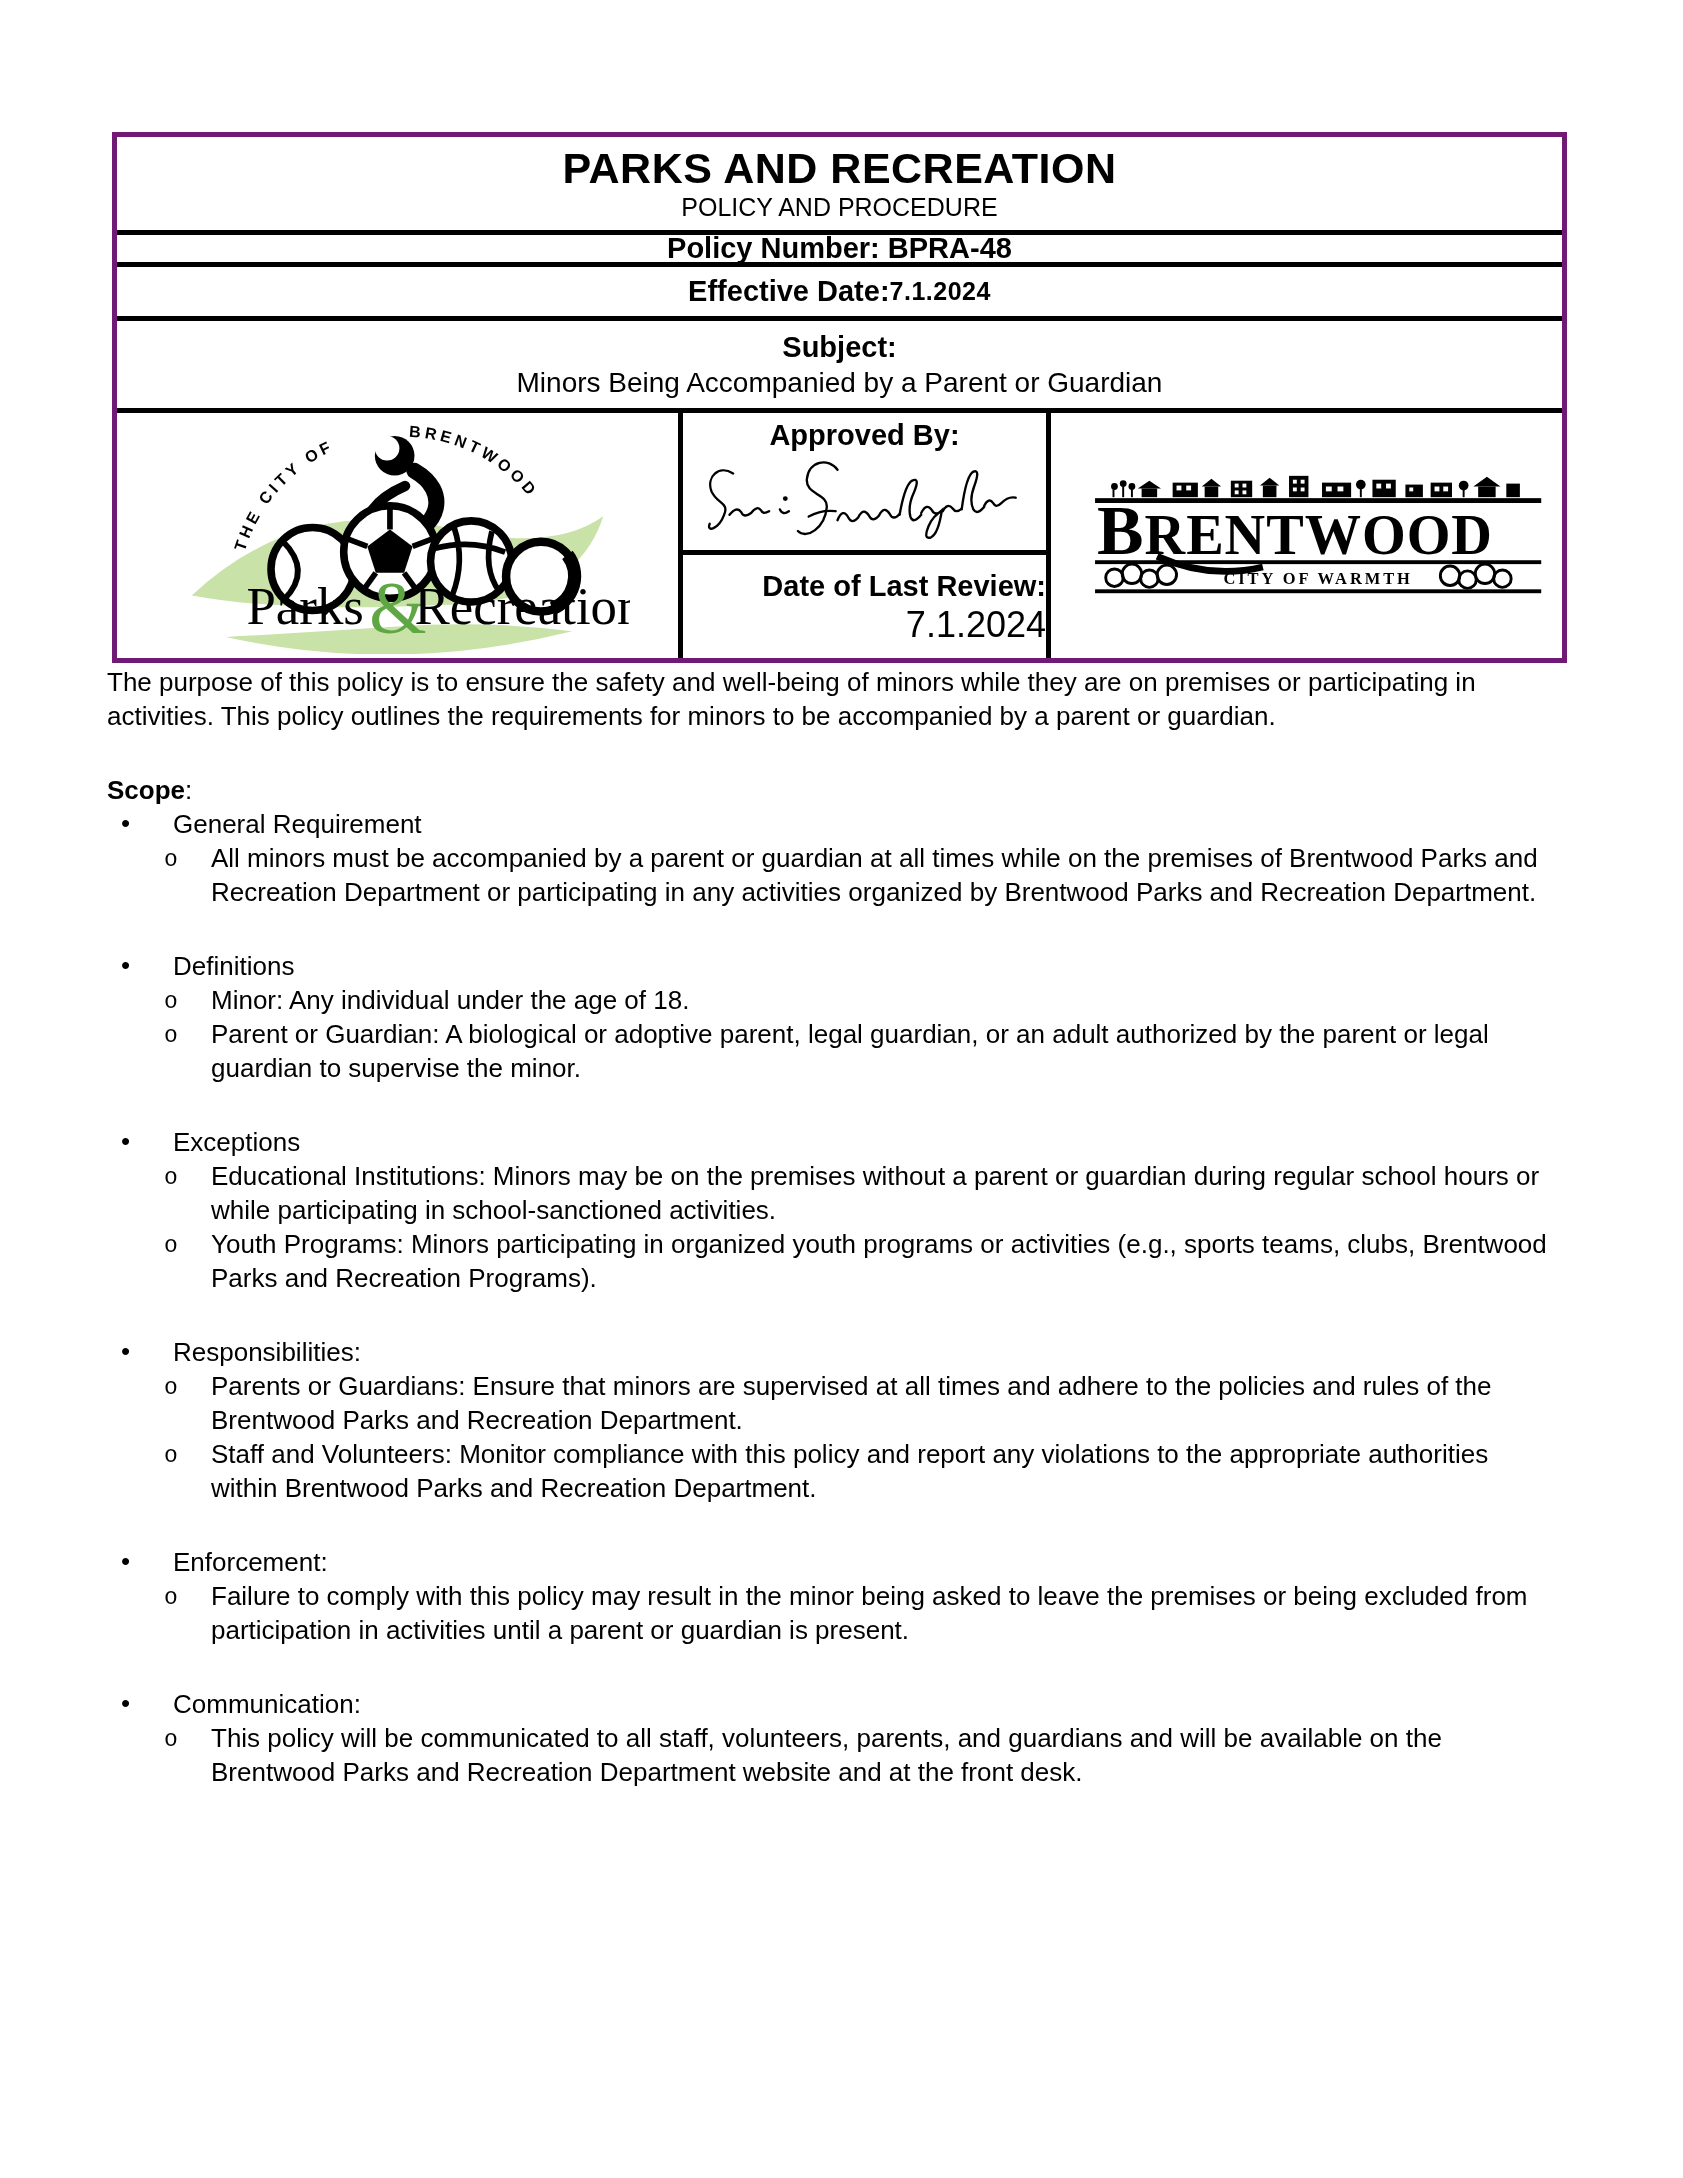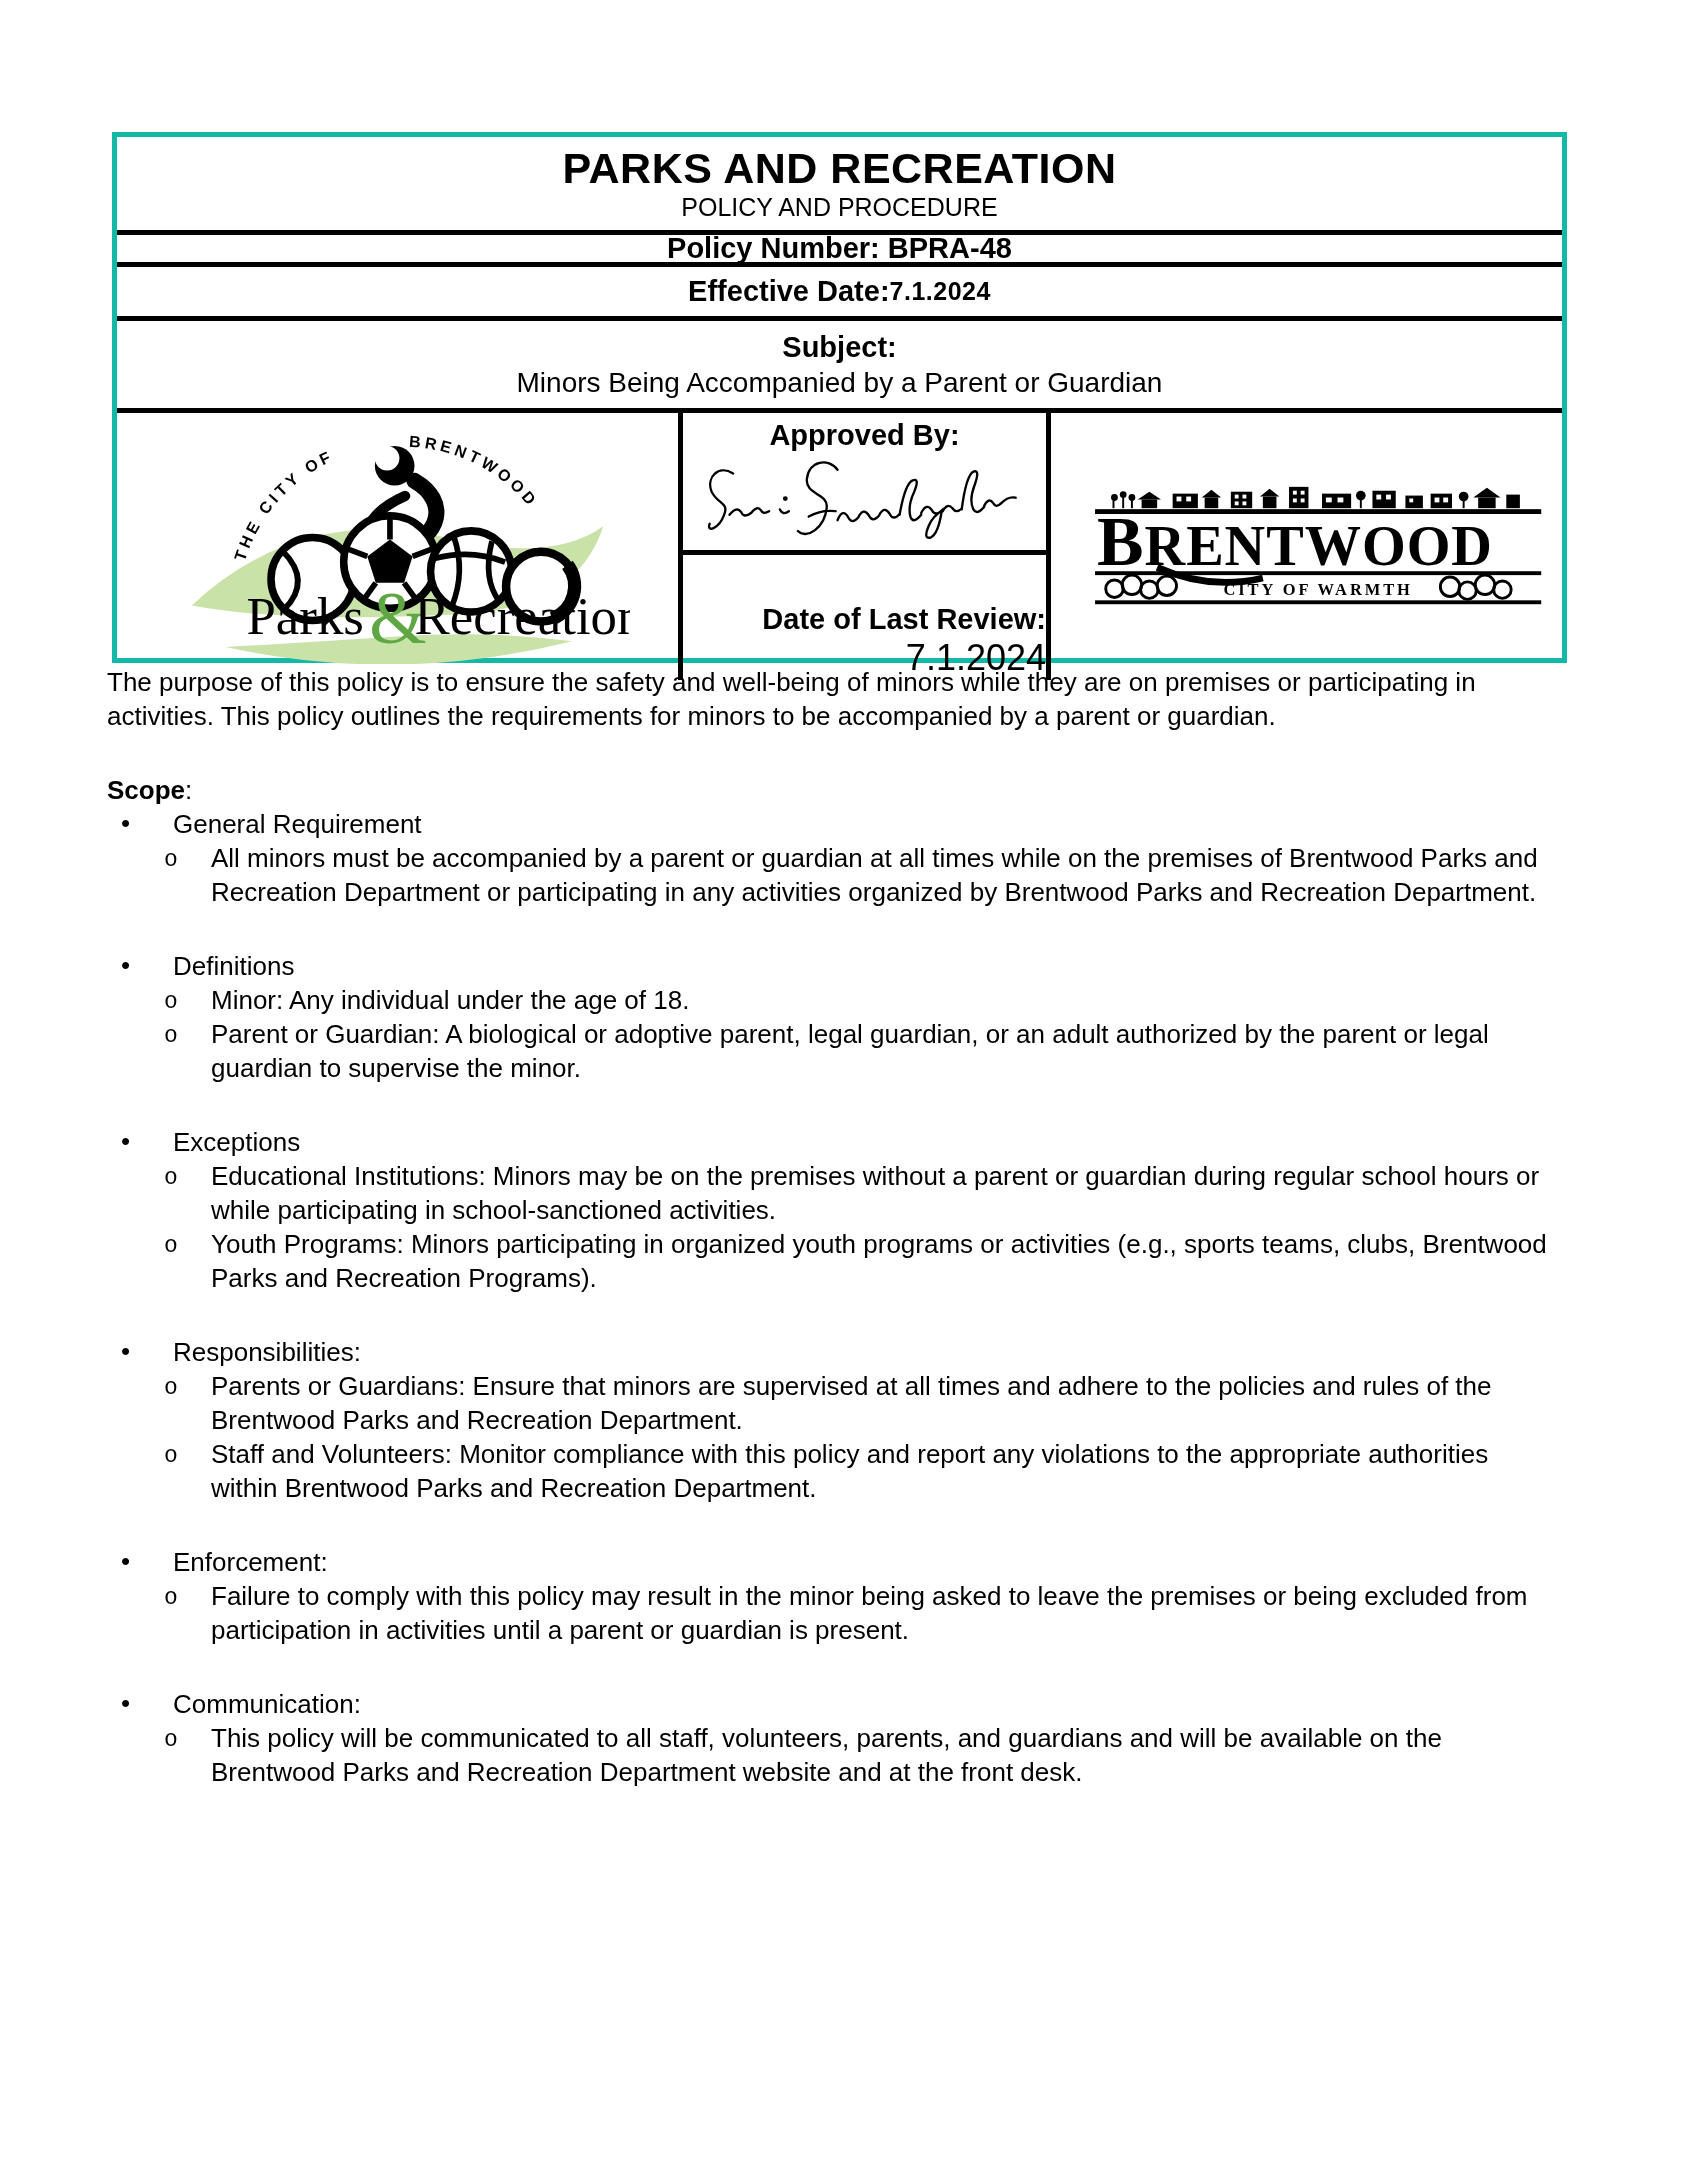--- a/index.html
+++ b/index.html
@@ -7,38 +7,38 @@
     position:relative; width:1683px; height:2178px; margin:0 auto;
     background:#ffffff; color:#000;
     font-family:"Liberation Sans", sans-serif;
     overflow:hidden;
   }
   .b { font-weight:bold; }
 
   
   .htable {
     position:absolute; left:112px; top:132px; width:1455px;
-    border:5px solid #14b8a6; box-sizing:border-box; background:#fff;
+    border:5px solid #701a75; box-sizing:border-box; background:#fff;
   }
   .hrow { border-bottom:5px solid #000; box-sizing:border-box; text-align:center; }
   .hrow:last-child { border-bottom:none; }
   .row-title { height:98px; display:flex; flex-direction:column; justify-content:center; }
   .doc-title { font-size:43px; font-weight:bold; line-height:1.1; letter-spacing:0.5px; }
   .doc-subtitle { font-size:25px; line-height:1.2; }
   .row-policy { height:32px; display:flex; align-items:center; justify-content:center;
                 font-size:29px; font-weight:bold; }
   .row-effective { height:54px; display:flex; align-items:center; justify-content:center; }
   .eff-label { font-size:29px; font-weight:bold; }
   .eff-value { font-size:25px; font-weight:bold; letter-spacing:0.5px; }
   .row-subject { height:92px; display:flex; flex-direction:column; justify-content:center; }
   .subj-label { font-size:29px; font-weight:bold; line-height:1.25; }
   .subj-value { font-size:28px; line-height:1.25; }
   .row-logos { height:245px; display:grid; grid-template-columns:561px 373px auto; }
   .cell { box-sizing:border-box; position:relative; }
-  .cell-mid { border-left:5px solid #000; border-right:5px solid #000; display:flex; flex-direction:column;gap:33px; }
+  .cell-mid { border-left:5px solid #000; border-right:5px solid #000; display:flex; flex-direction:column; }
   .approve-box { height:142px; border-bottom:5px solid #000; box-sizing:border-box;
                  text-align:center; padding-top:6px; overflow:hidden; }
   .approve-label { font-size:29px; font-weight:bold; }
   .sig-svg { display:block; margin:-2px auto 0 auto; }
   .review-box { flex:1; text-align:right; padding-top:15px; }
   .review-label { font-size:29px; font-weight:bold; line-height:1.15; }
   .review-value { font-size:36px; line-height:1.2; }
   .cell-left, .cell-right { display:flex; align-items:center; justify-content:center; }
 
   

